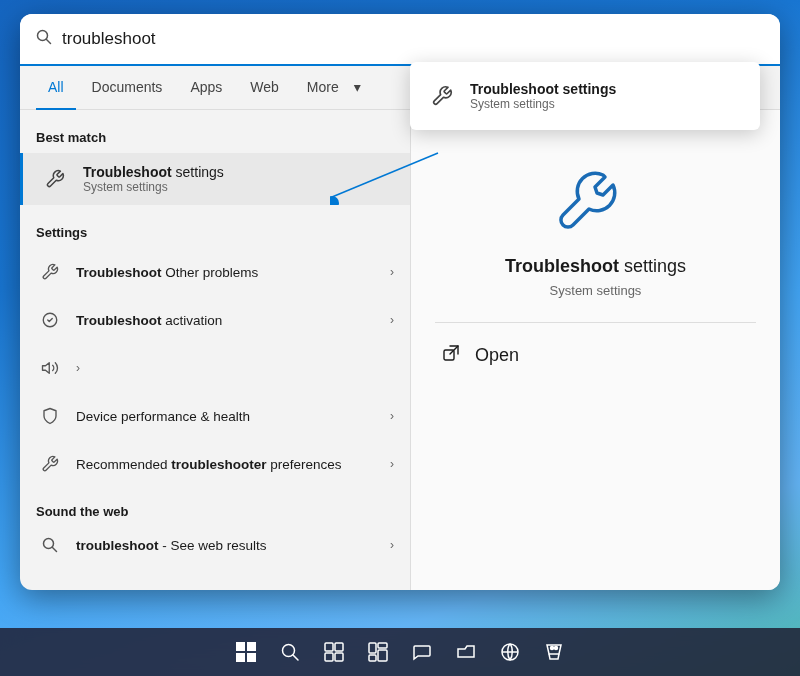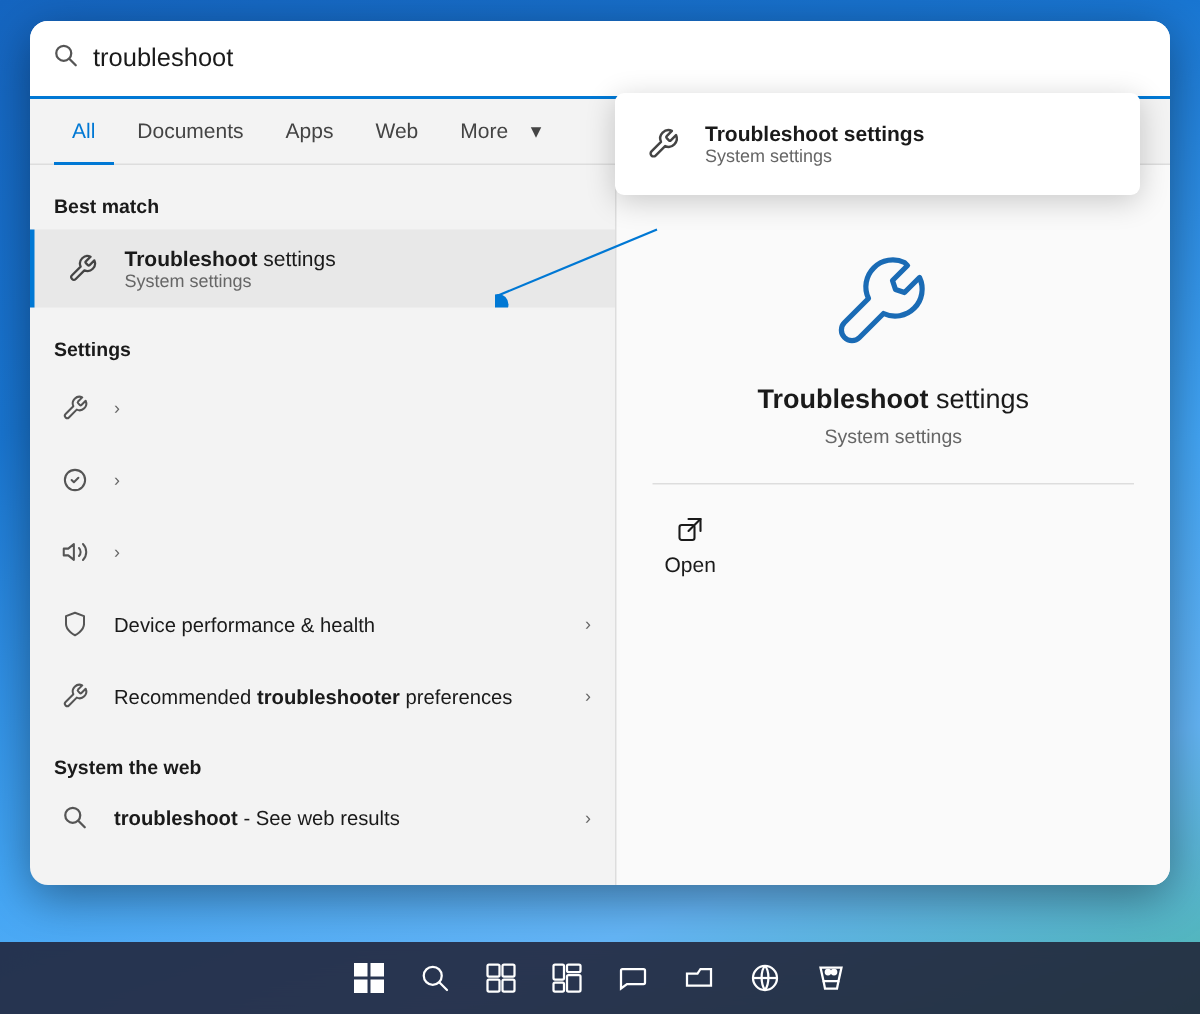--- a/index.html
+++ b/index.html
@@ -243,28 +243,27 @@
     .divider {
       width: 100%;
       height: 1px;
       background: #ddd;
       margin-bottom: 16px;
     }
 
     .open-button {
       display: flex;
       align-items: center;
-      gap: 4px;
-      font-size: 14px;
+      gap: 16px;
+      font-size: 18px;
       color: #1a1a1a;
       cursor: pointer;
       padding: 6px 8px;
       border-radius: 4px;
       align-self: flex-start;
-      flex-direction: column;
     }
 
     
     .autocomplete-popup {
       position: absolute;
       top: 62px;
       left: 410px;
       width: 350px;
       background: #fff;
       border-radius: 6px;
@@ -400,30 +399,32 @@
 
         <div style="height:12px"></div>
         <div class="section-label">Settings</div>
 
         <div class="settings-list-item">
           <div class="item-icon">
             <svg width="18" height="18" viewBox="0 0 24 24" fill="none" stroke="#555" stroke-width="1.8" stroke-linecap="round" stroke-linejoin="round">
               <path d="M14.7 6.3a1 1 0 000 1.4l1.6 1.6a1 1 0 001.4 0l3.77-3.77a6 6 0 01-7.94 7.94l-6.91 6.91a2.12 2.12 0 01-3-3l6.91-6.91a6 6 0 017.94-7.94l-3.77 3.77z"></path>
             </svg>
           </div>
+          <div class="item-label"><b>Troubleshoot</b> Other problems</div>
           <span class="chevron">›</span>
         </div>
 
         <div class="settings-list-item">
           <div class="item-icon">
             <svg width="18" height="18" viewBox="0 0 24 24" fill="none" stroke="#555" stroke-width="1.8" stroke-linecap="round" stroke-linejoin="round">
               <circle cx="12" cy="12" r="9"></circle>
               <path d="M9 12l2 2 4-4"></path>
             </svg>
           </div>
+          <div class="item-label"><b>Troubleshoot</b> activation</div>
           <span class="chevron">›</span>
         </div>
 
         <div class="settings-list-item">
           <div class="item-icon">
             <svg width="18" height="18" viewBox="0 0 24 24" fill="none" stroke="#555" stroke-width="1.8" stroke-linecap="round" stroke-linejoin="round">
               <polygon points="11 5 6 9 2 9 2 15 6 15 11 19 11 5"></polygon>
               <path d="M19.07 4.93a10 10 0 010 14.14"></path>
               <path d="M15.54 8.46a5 5 0 010 7.07"></path>
             </svg>
@@ -445,21 +446,21 @@
           <div class="item-icon">
             <svg width="18" height="18" viewBox="0 0 24 24" fill="none" stroke="#555" stroke-width="1.8" stroke-linecap="round" stroke-linejoin="round">
               <path d="M14.7 6.3a1 1 0 000 1.4l1.6 1.6a1 1 0 001.4 0l3.77-3.77a6 6 0 01-7.94 7.94l-6.91 6.91a2.12 2.12 0 01-3-3l6.91-6.91a6 6 0 017.94-7.94l-3.77 3.77z"></path>
             </svg>
           </div>
           <div class="item-label">Recommended <b>troubleshooter</b> preferences</div>
           <span class="chevron">›</span>
         </div>
 
         <div style="height:12px"></div>
-        <div class="section-label">System the web</div>
+        <div class="section-label">Sound the web</div>
         <div class="web-search-item">
           <div class="item-icon">
             <svg width="16" height="16" viewBox="0 0 16 16" fill="none">
               <circle cx="6.5" cy="6.5" r="5" stroke="#555" stroke-width="1.5"></circle>
               <line x1="10.5" y1="10.5" x2="14.5" y2="14.5" stroke="#555" stroke-width="1.5" stroke-linecap="round"></line>
             </svg>
           </div>
           <div class="item-label"><b>troubleshoot</b> - See web results</div>
           <span class="chevron">›</span>
         </div>

